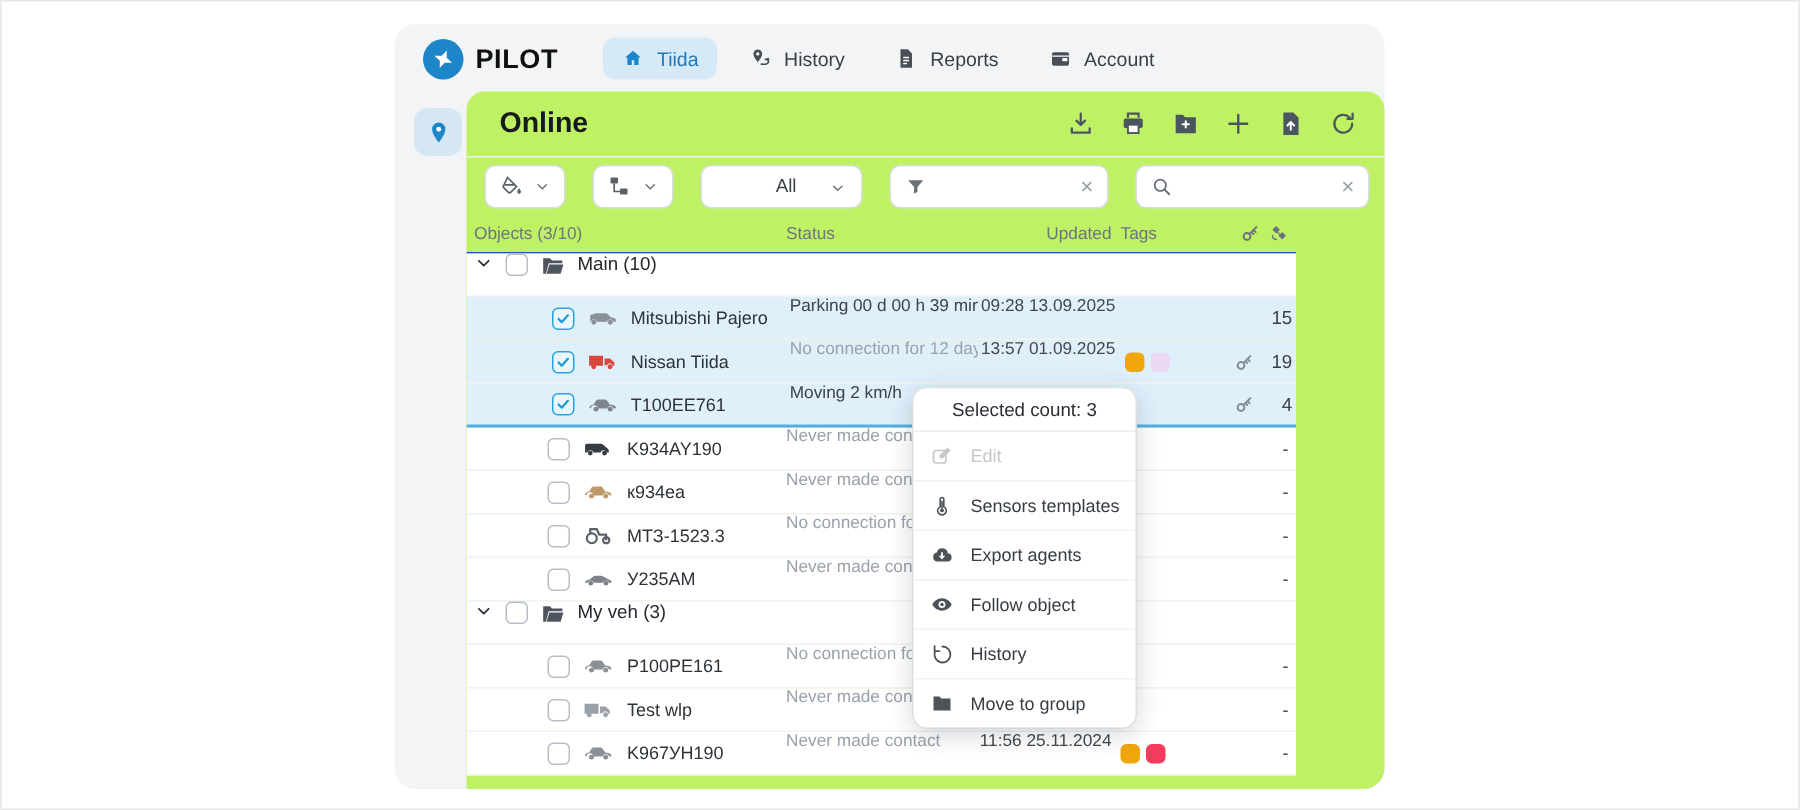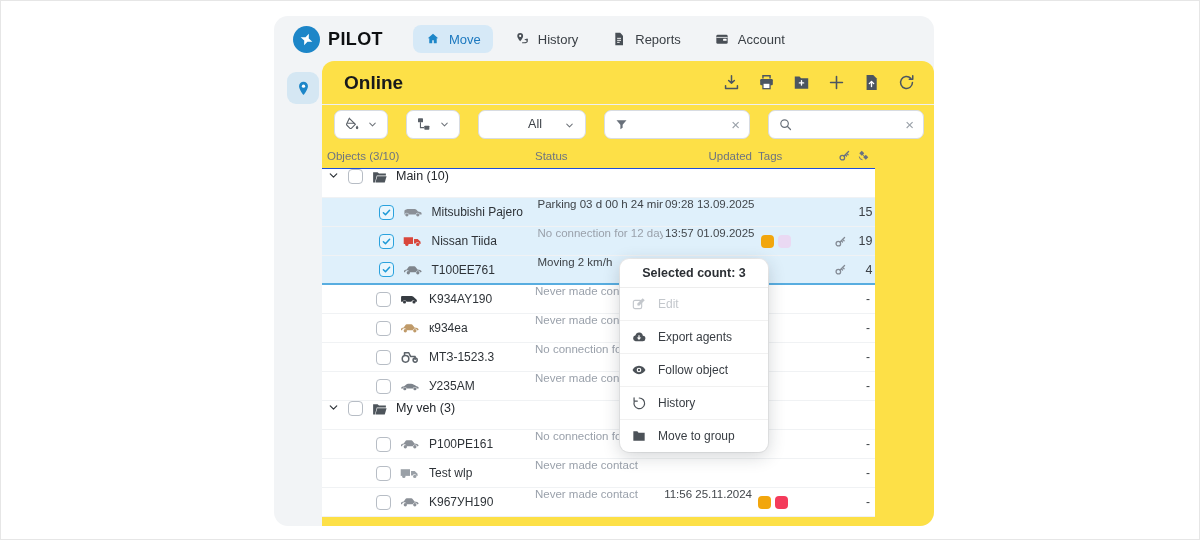--- a/index.html
+++ b/index.html
@@ -1,39 +1,39 @@
 <!DOCTYPE html>
 <html><head>
 <meta charset="utf-8">
 <style>
   html,body{margin:0;padding:0}
   body{width:1200px;height:540px;position:relative;background:#ffffff;overflow:hidden;
        font-family:"Liberation Sans",sans-serif;box-sizing:border-box;border:1px solid #e6e6e6}
   svg{display:block}
-  .app{position:absolute;left:273px;top:15px;width:660px;height:510px;background:#f2f4f6;border-radius:14px}
+  .app{position:absolute;left:262px;top:15px;width:660px;height:510px;background:#f2f4f6;border-radius:14px}
 
   
   .nav{display:flex;align-items:center;height:46px;padding-left:19px}
   .logo{display:flex;align-items:center}
   .logo-mark{width:27px;height:27px;border-radius:50%;background:#1d86c8;display:flex;align-items:center;justify-content:center}
   .logo-mark svg{width:19px;height:19px}
   .logo-text{font-size:18px;font-weight:800;color:#0e1012;letter-spacing:.4px;margin-left:8px}
   .tabs{display:flex;align-items:center;gap:9px;margin-left:30px}
   .tab{display:flex;align-items:center;gap:8px;padding:6px 12px;border-radius:8px;font-size:13px;color:#3b4046;cursor:pointer}
   .tab .ic{width:16px;height:16px;color:#494f56}
   .tab.active{background:#d6e9f7;color:#1b78bf}
   .tab.active .ic{color:#1d86c8}
 
   
   .side-btn{position:absolute;left:13px;top:56px;width:32px;height:32px;border-radius:9px;background:#d5e7f3;
             display:flex;align-items:center;justify-content:center;color:#1d86c8;cursor:pointer}
   .side-btn svg{width:17px;height:17px}
 
   
-  .panel{position:absolute;left:48px;top:45px;right:0;bottom:0;background:#fde047;border-radius:12px 12px 14px 0;overflow:hidden}
+  .panel{position:absolute;left:48px;top:45px;right:0;bottom:0;background:#bef264;border-radius:12px 12px 14px 0;overflow:hidden}
   .phead{height:43px;display:flex;align-items:center;padding:0 18px 0 22px;border-bottom:1px solid #edeff2}
   .ptitle{font-size:19px;font-weight:600;color:#17191c}
   .toolbar{margin-left:auto;display:flex;align-items:center;gap:16px}
   .tbtn{width:19px;height:19px;color:#4b5560;cursor:pointer}
   .tbtn svg{width:19px;height:19px}
 
   
   .fbar{height:38px;display:flex;align-items:center;gap:18px;padding:0 10px 0 12px}
   .combo{height:29px;background:#fff;border:1px solid #d8dce2;border-radius:7px;display:flex;align-items:center;gap:7px;
          padding:0 9px;color:#5b6168;cursor:pointer;box-sizing:border-box}
@@ -75,21 +75,21 @@
   .veh{width:22px;height:14px;margin:0 8px;flex:none}
   .vname{color:#2e3338;white-space:nowrap}
   .st-dark{color:#3e4348}.st-gray{color:#9aa1ab}
   .chip{width:13px;height:13px;border-radius:4px;margin-right:4px;display:inline-block}
   .kic{width:13px;height:13px;color:#848b95;flex:none}
   .val{width:20px;text-align:right;color:#3a3f44;font-size:12px}
 
   
   .menu{position:absolute;left:346px;top:243px;width:148px;background:#fff;border-radius:9px;z-index:9;
         box-shadow:0 4px 18px rgba(30,40,50,.20),0 0 0 1px #f1f1f1}
-  .mtitle{height:28px;display:flex;align-items:center;justify-content:center;font-size:12.5px;font-weight:700;
+  .mtitle{height:28px;display:flex;align-items:center;justify-content:center;font-size:12.5px;font-weight:400;
           color:#2b2f34;border-bottom:1px solid #ededed}
   .mitem{height:32px;display:flex;align-items:center;gap:11px;padding:0 11px;font-size:12px;color:#383d43;
          border-bottom:1px solid #f1f1f1;cursor:pointer;white-space:nowrap}
   .mitem:last-child{border-bottom:none;border-radius:0 0 9px 9px}
   .mic{width:16px;height:16px;color:#4c5258;flex:none}
   .mitem.dis{color:#c3c7cc}.mitem.dis .mic{color:#c3c7cc}
 </style>
 </head>
 <body>
 
@@ -244,21 +244,21 @@
             <use href="#pinwheel-icon"></use>
           </svg>
         </span>
       <span class="logo-text">PILOT</span>
     </div>
     <div class="tabs" id="tabs">
         <div class="tab active">
           <svg class="ic">
             <use href="#home-icon"></use>
           </svg>
-          <span>Move</span>
+          <span>Tiida</span>
         </div>
         <div class="tab">
           <svg class="ic">
             <use href="#route-pin-icon"></use>
           </svg>
           <span>History</span>
         </div>
         <div class="tab">
           <svg class="ic">
             <use href="#report-icon"></use>
@@ -387,21 +387,21 @@
             <span class="cb on">
               <svg>
                 <use href="#check-icon"></use>
               </svg>
             </span>
             <svg class="veh" style="color:#8b9097">
               <use href="#veh-suv"></use>
             </svg>
             <span class="vname">Mitsubishi Pajero</span>
           </div>
-          <div class="c-st st-dark">Parking 03 d 00 h 24 min</div>
+          <div class="c-st st-dark">Parking 00 d 00 h 39 min</div>
           <div class="c-up">09:28 13.09.2025</div>
           <div class="c-tg"></div>
           <div class="c-kv">
             <span class="val">15</span>
           </div>
         </div>
         <div class="row vrow sel">
           <div class="c-obj">
             <span class="cb on">
               <svg>
@@ -573,20 +573,26 @@
     <div class="mtitle">Selected count: 3</div>
     <div id="menu-items">
         <div class="mitem dis">
           <svg class="mic">
             <use href="#edit-icon"></use>
           </svg>
           <span>Edit</span>
         </div>
         <div class="mitem">
           <svg class="mic">
+            <use href="#thermometer-icon"></use>
+          </svg>
+          <span>Sensors templates</span>
+        </div>
+        <div class="mitem">
+          <svg class="mic">
             <use href="#cloud-download-icon"></use>
           </svg>
           <span>Export agents</span>
         </div>
         <div class="mitem">
           <svg class="mic">
             <use href="#eye-icon"></use>
           </svg>
           <span>Follow object</span>
         </div>

